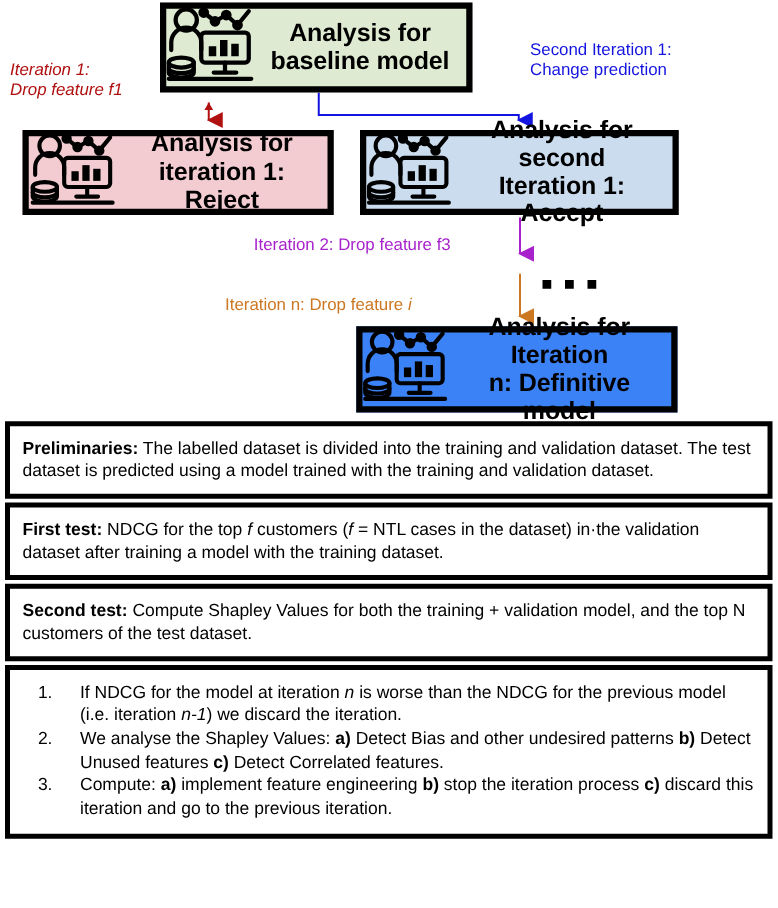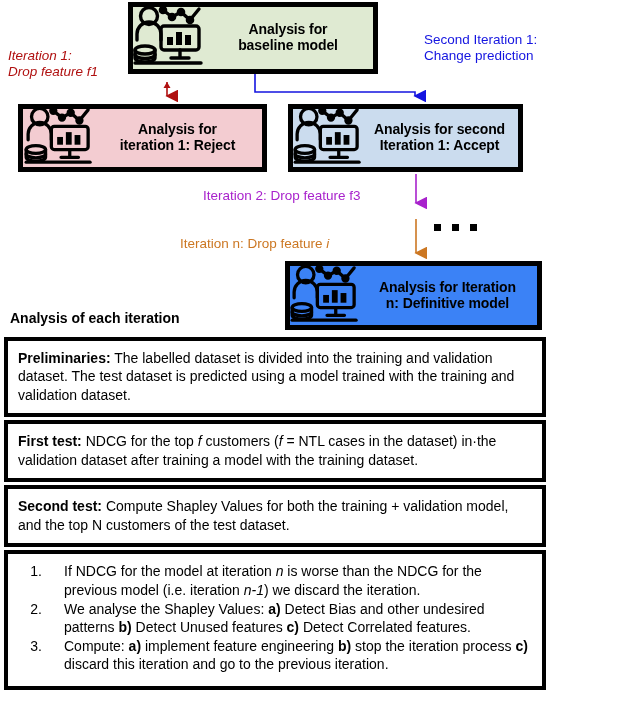--- a/index.html
+++ b/index.html
@@ -7,42 +7,42 @@
        font-family:"Liberation Sans","DejaVu Sans",sans-serif;
        -webkit-font-smoothing:antialiased;}
 
   
   #diagram{position:absolute;left:0;top:0;width:622px;height:340px;}
 
   .node{position:absolute;box-sizing:border-box;border:5px solid #000;
         display:flex;align-items:center;}
   .node .icon{flex:0 0 auto;display:block;}
   .node .ntext{flex:1 1 auto;text-align:center;font-weight:bold;
-               font-size:14px;line-height:1.12;color:#000;
+               font-size:20px;line-height:1.12;color:#000;
                padding-right:8px;white-space:pre-line;letter-spacing:-0.1px;}
 
   #node-baseline{left:128px;top:2px;width:250px;height:72px;background:#dfead2;}
   #node-iter1   {left:18px; top:104px;width:249px;height:68px;background:#f3ccd1;}
-  #node-second  {left:288px;top:104px;width:235px;height:68px;background:#cbdcee;}
+  #node-second  {left:288px;top:104px;width:255px;height:68px;background:#cbdcee;}
   #node-final   {left:285px;top:261px;width:257px;height:69px;background:#3b82f6;}
 
   .lbl{position:absolute;font-size:13.5px;line-height:1.18;white-space:pre-line;}
   #lbl-it1   {left:8px;  top:48px; color:#b01010;font-style:italic;}
   #lbl-second{left:424px;top:32px; color:#1414e0;}
   #lbl-it2   {left:203px;top:188px;color:#a822cc;}
   #lbl-itn   {left:180px;top:236px;color:#cc7722;text-align:center;}
 
   #fig-caption{position:absolute;left:10px;top:310px;font-size:14px;
                font-weight:bold;color:#000;}
 
   svg#wires{position:absolute;left:0;top:0;width:622px;height:340px;
             pointer-events:none;}
 
   
-  #panel{position:absolute;left:4px;top:337px;width:542px;}
+  #panel{position:absolute;left:4px;top:337px;width:614px;}
   .pbox{box-sizing:border-box;border:4px solid #000;background:#fff;
         padding:8px 10px 9px 10px;margin-bottom:3px;}
   .ptext{font-size:14px;line-height:1.32;color:#000;}
   .ptext b{font-weight:bold;}
   .ptext i{font-style:italic;}
 
   #box-human{padding-bottom:12px;}
   #box-human .htitle{font-size:14px;font-weight:bold;margin-bottom:2px;}
   ol.hlist{margin:0;padding:0;list-style:none;}
   ol.hlist li{display:flex;font-size:14px;line-height:1.33;margin-bottom:0px;}
@@ -214,21 +214,20 @@
 n: Definitive model</span>
   </div>
 
   <div class="lbl" id="lbl-it1">Iteration 1:
 Drop feature f1</div>
   <div class="lbl" id="lbl-second">Second Iteration 1:
 Change prediction</div>
   <div class="lbl" id="lbl-it2">Iteration 2: Drop feature f3</div>
   <div class="lbl" id="lbl-itn">Iteration n: Drop feature <i>i</i></div>
 
-  <div id="fig-caption">Analysis of each iteration</div>
 </div>
 
 <div id="panel">
 
   <div class="pbox" id="box-prelim">
     <div class="ptext"><b>Preliminaries:</b><span> The labelled dataset is divided into the training and validation dataset. The test dataset is predicted using a model trained with the training and validation dataset.</span></div>
   </div>
 
   <div class="pbox" id="box-first">
     <div class="ptext"><b>First test:</b><span>  NDCG for the top </span><i>f</i><span> customers (</span><i>f</i><span> = NTL cases in the dataset) in·the validation dataset after training a model with the training dataset.</span></div>

